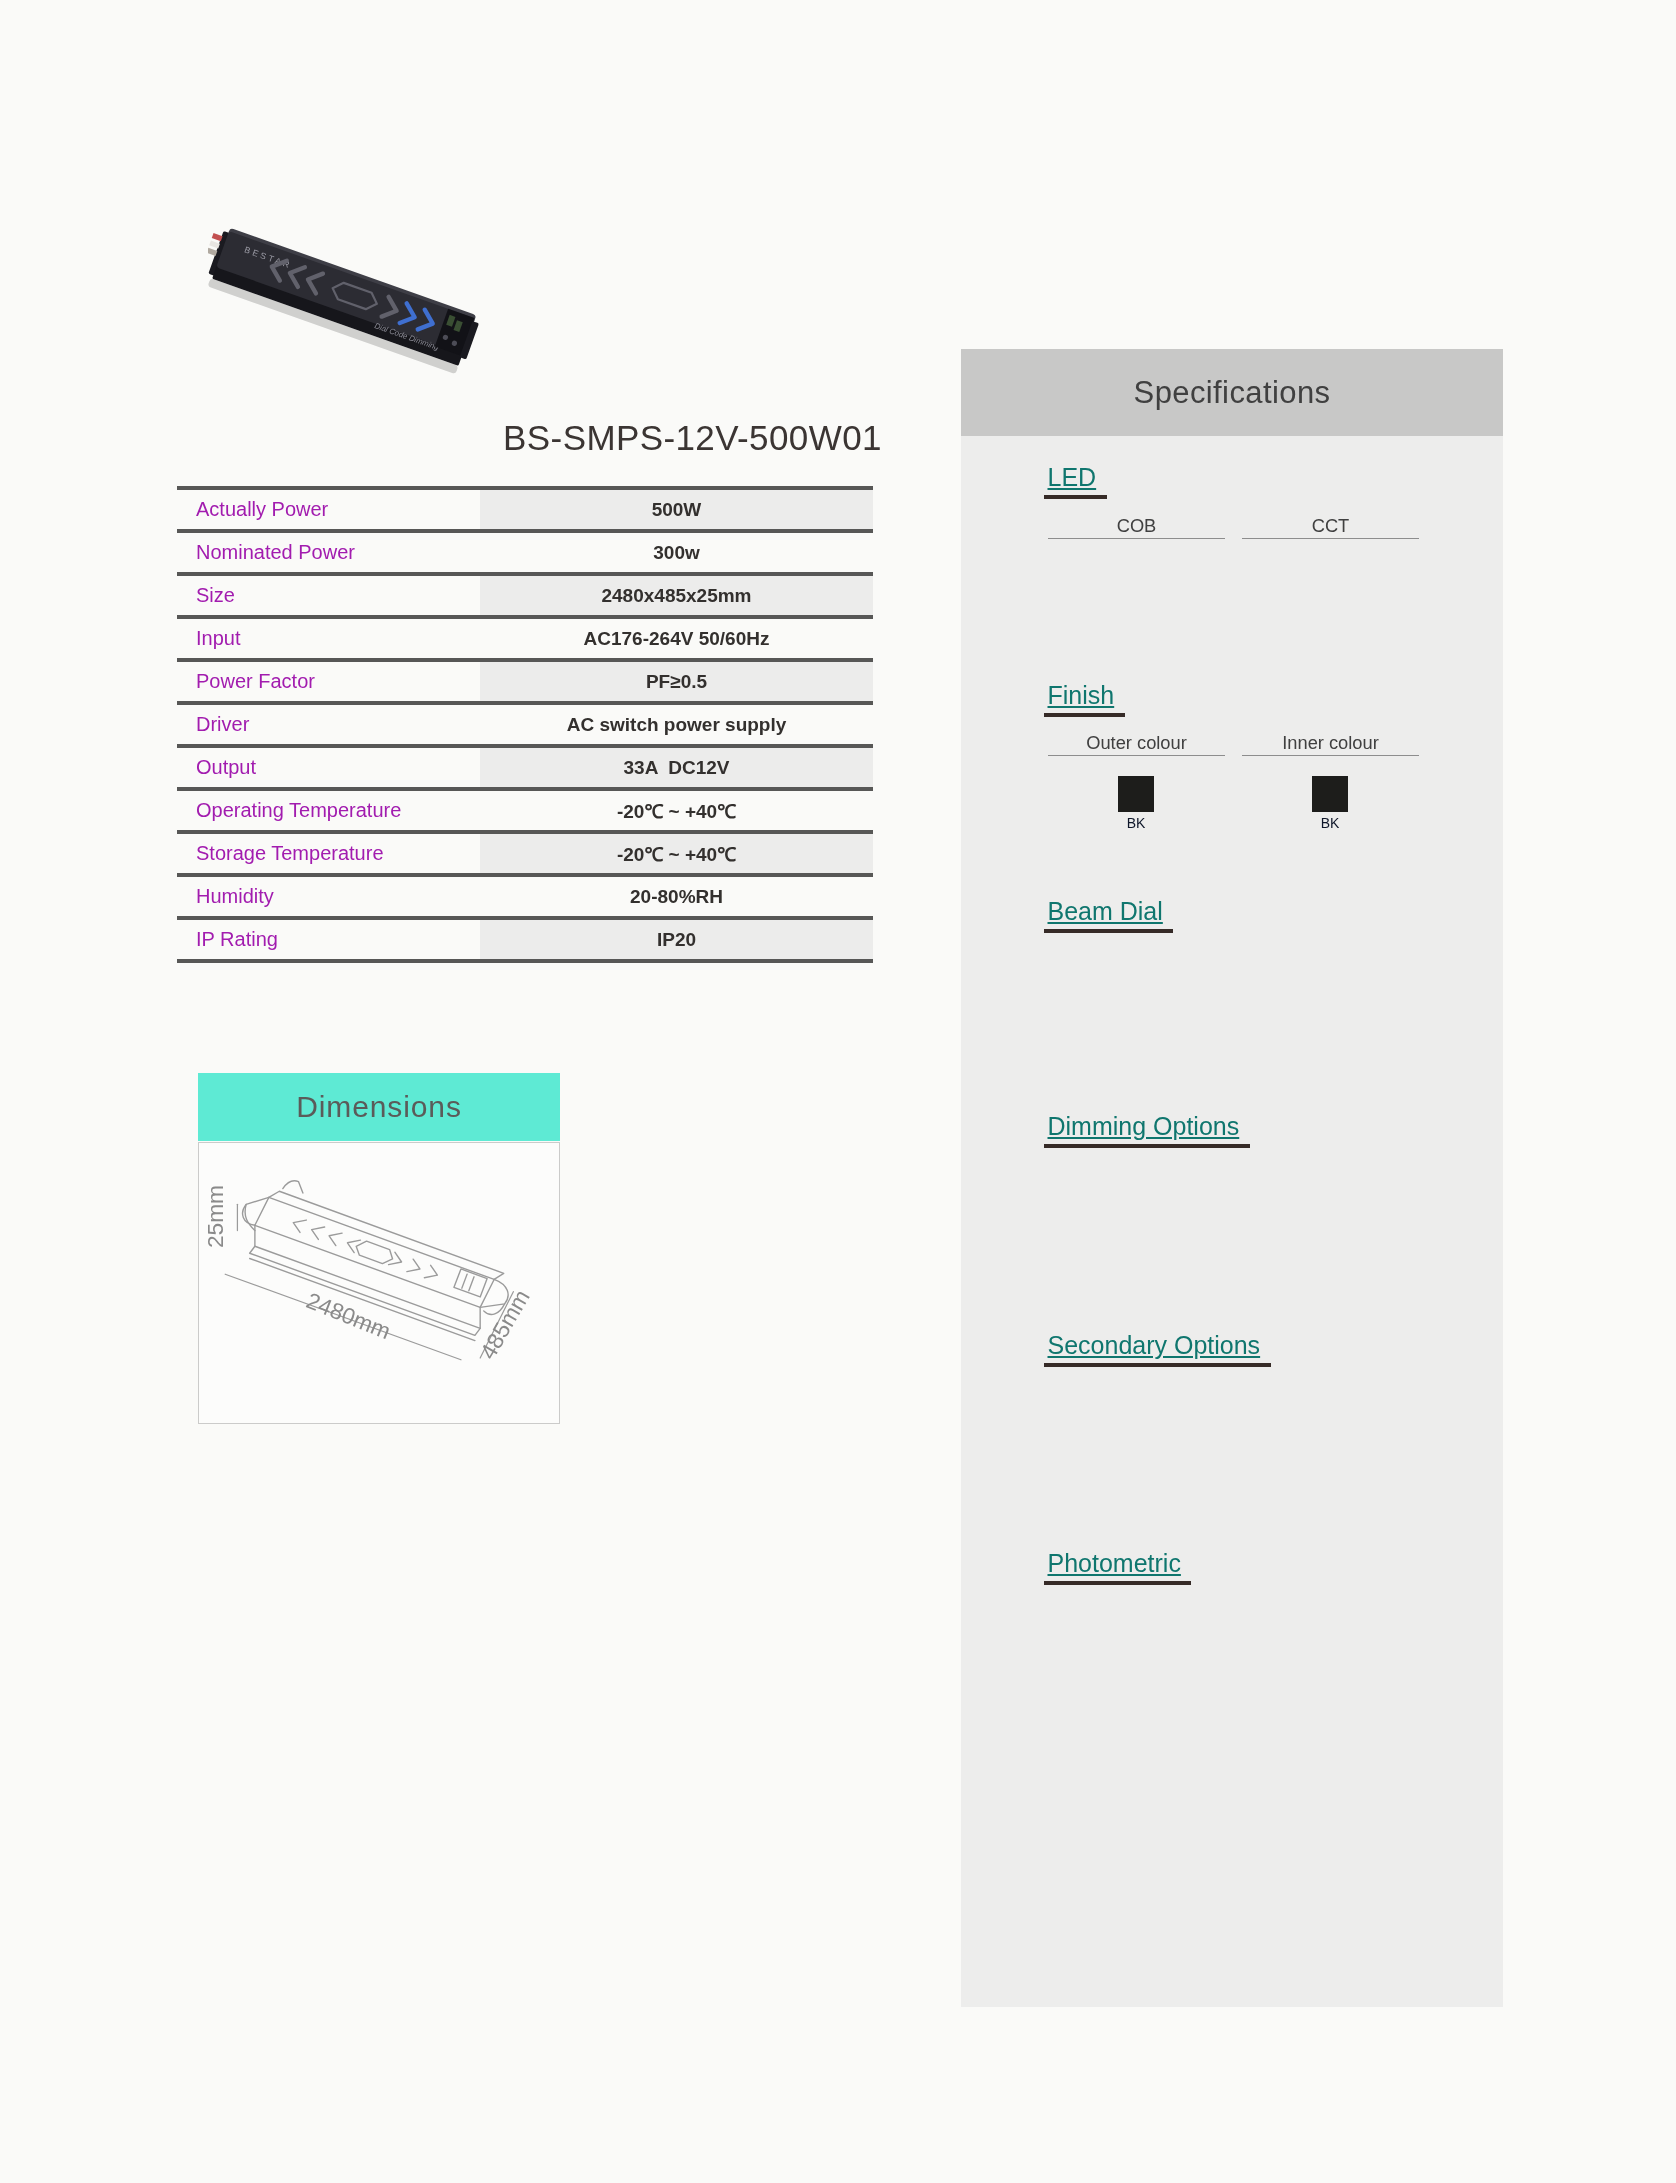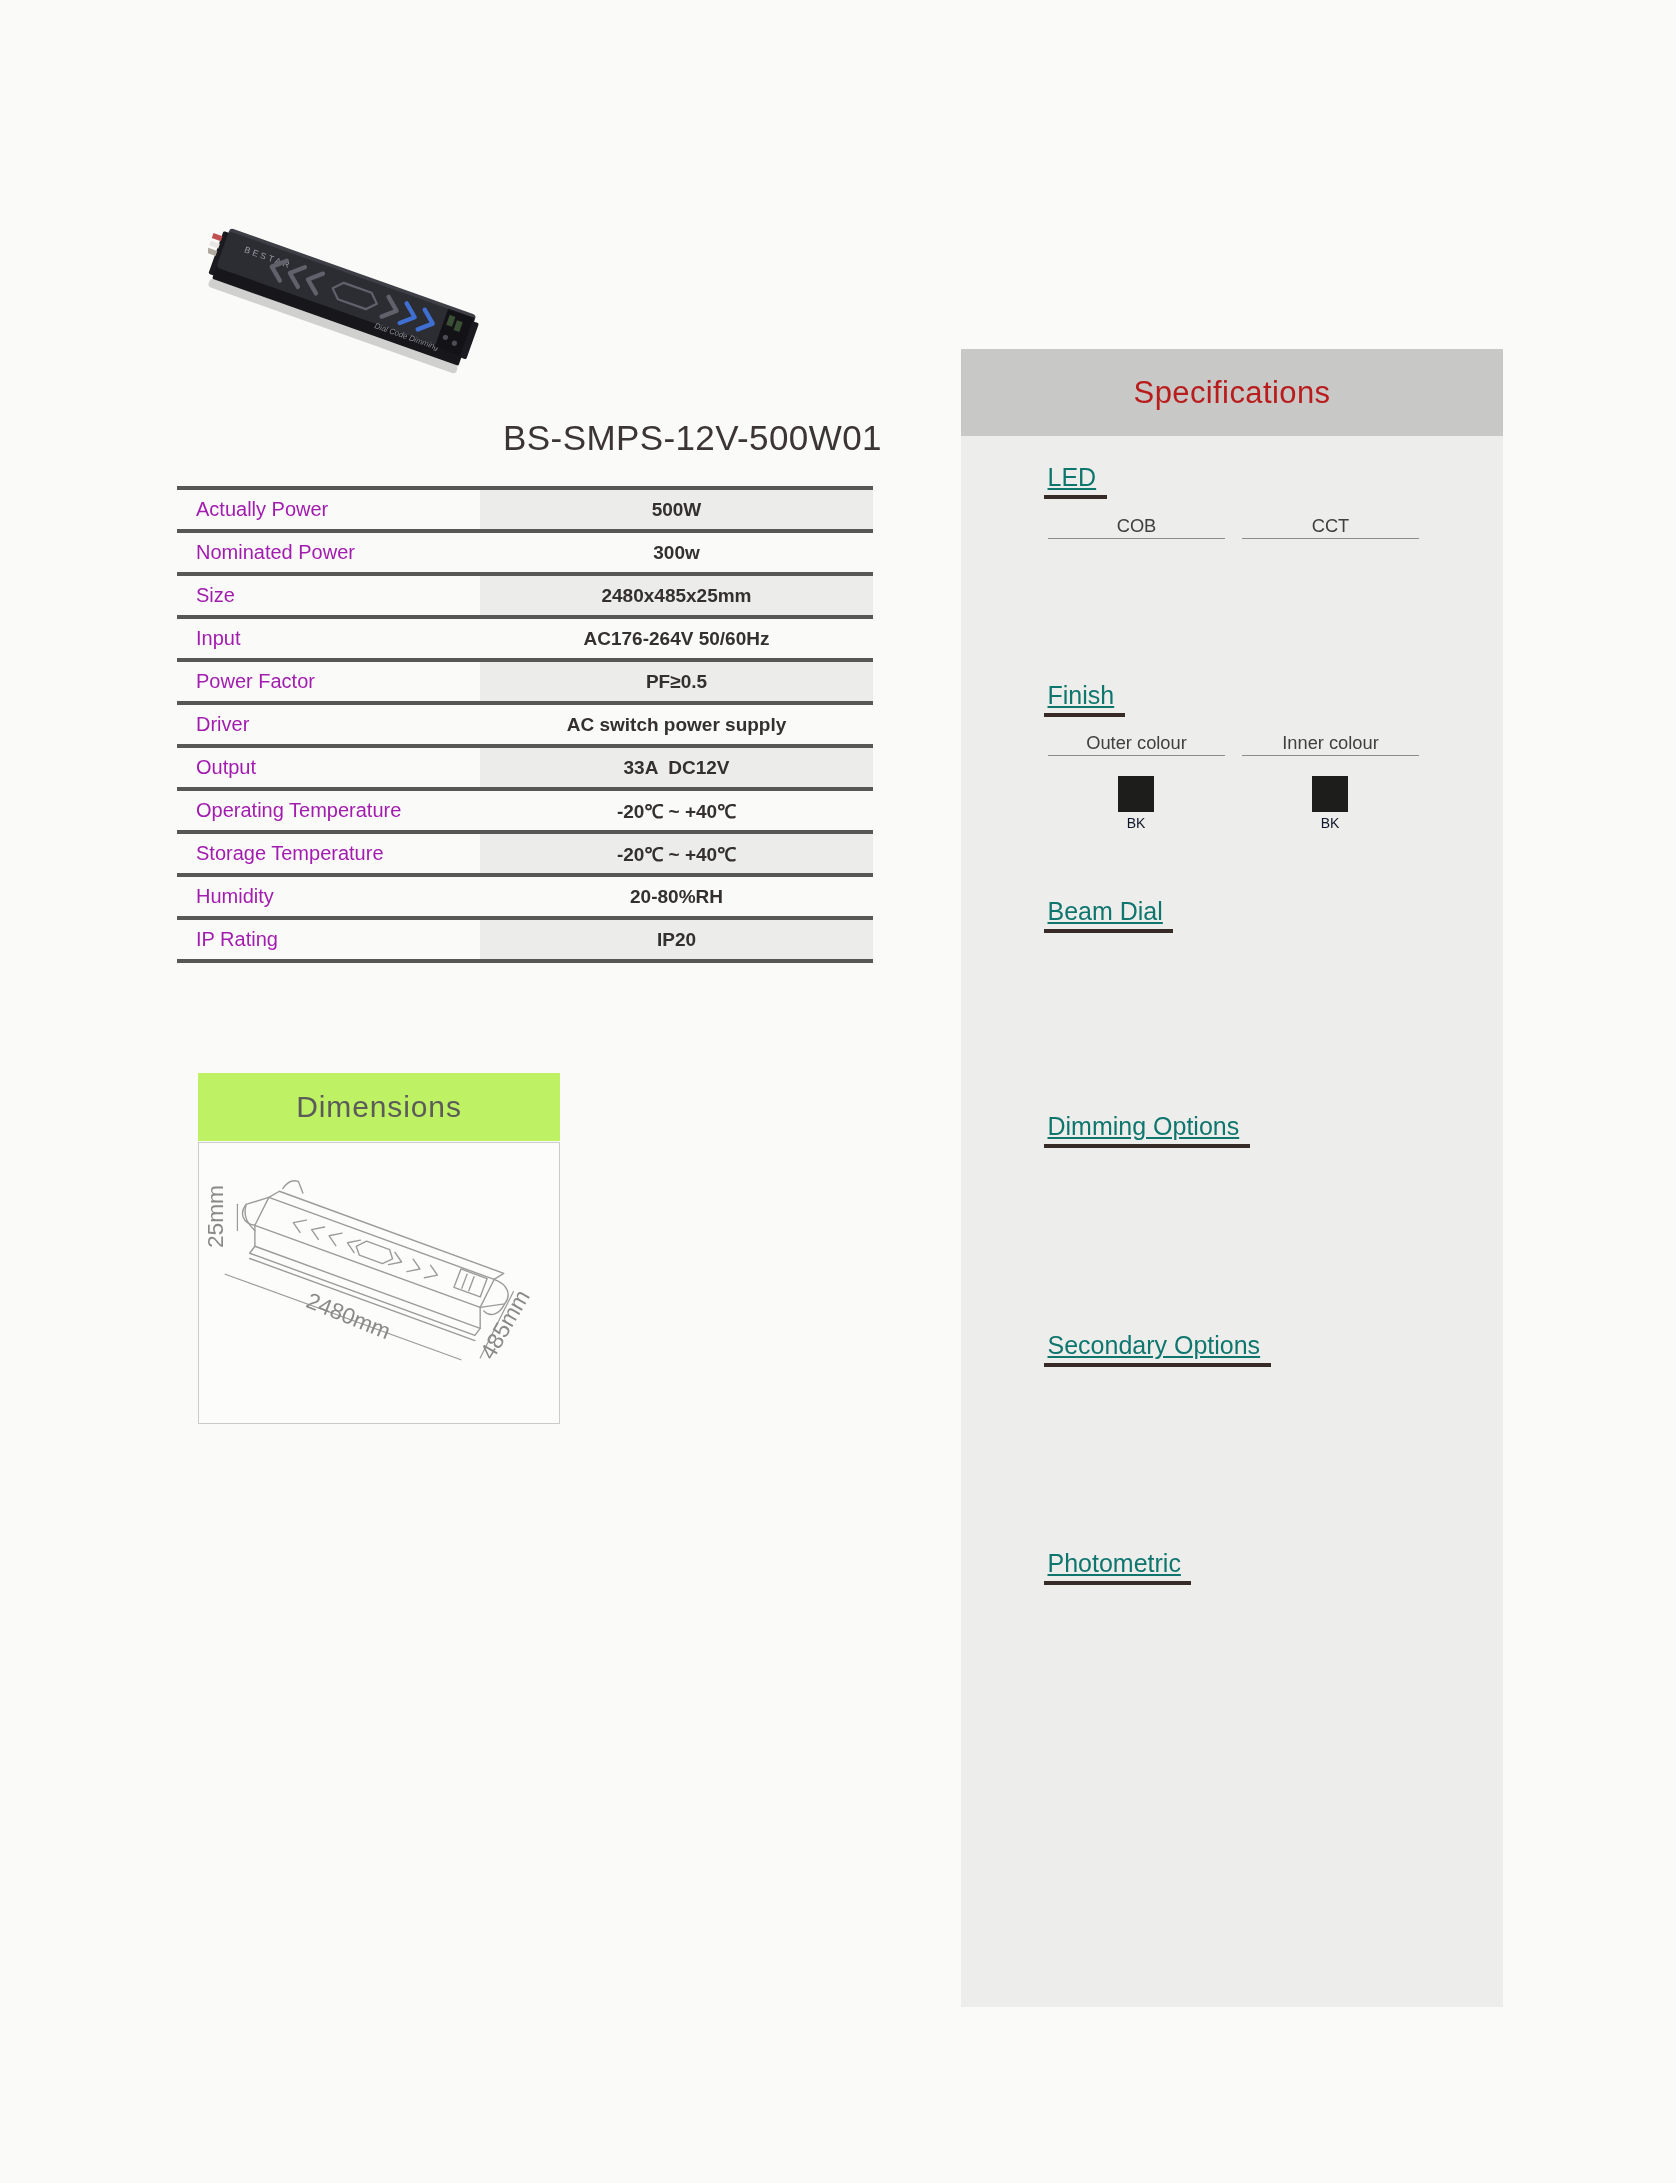--- a/index.html
+++ b/index.html
@@ -18,28 +18,28 @@
   .spec-table{position:absolute;left:177px;top:486px;width:696px;border-top:4.4px solid #575756;}
   .spec-row{display:flex;height:39px;border-bottom:4.4px solid #575756;}
   .spec-label{width:303px;box-sizing:border-box;display:flex;align-items:center;
         padding-left:19px;font-size:20px;color:#a21caf;}
   .spec-value{flex:1;display:flex;align-items:center;justify-content:center;
         font-size:19px;color:#33302e;white-space:pre-wrap;font-weight:bold;}
   .spec-row:nth-child(odd) .spec-value{background:#ececeb;}
 
   
   .dim-header{position:absolute;left:198px;top:1073px;width:362px;height:68px;
-        background:#bef264;color:#5b5b59;font-size:30px;letter-spacing:0.9px;
+        background:#5eead4;color:#5b5b59;font-size:30px;letter-spacing:0.9px;
         display:flex;align-items:center;justify-content:center;}
   .dim-box{position:absolute;left:198px;top:1142px;width:362px;height:282px;
         background:#fcfcfb;border:1.7px solid #cbcbca;box-sizing:border-box;}
 
   
   .panel{position:absolute;left:961px;top:349px;width:542px;height:1658px;background:#ededec;}
-  .panel-header{height:87px;background:#c8c8c7;color:#b91c1c;font-size:31px;letter-spacing:0.4px;
+  .panel-header{height:87px;background:#c8c8c7;color:#404040;font-size:31px;letter-spacing:0.4px;
         display:flex;align-items:center;justify-content:center;}
   .sec-heading{position:absolute;left:83px;font-size:25px;line-height:1.1;color:#0f766e;
         padding:0 10.5px 3.5px 3.5px;border-bottom:4.4px solid #362b27;display:inline-block;text-decoration:underline;}
   #sec-led{top:115px;} #sec-finish{top:333px;} #sec-beam{top:549px;}
   #sec-dimming{top:764px;} #sec-secondary{top:983px;} #sec-photometric{top:1201px;}
 
   .subcol{position:absolute;width:177px;text-align:center;font-size:18.3px;color:#404040;
         padding-bottom:1px;border-bottom:1.7px solid #8d8d8d;box-sizing:content-box;}
   #led-col1{left:87px;top:166px;} #led-col2{left:281px;top:166px;}
   #fin-col1{left:87px;top:383px;} #fin-col2{left:281px;top:383px;}

